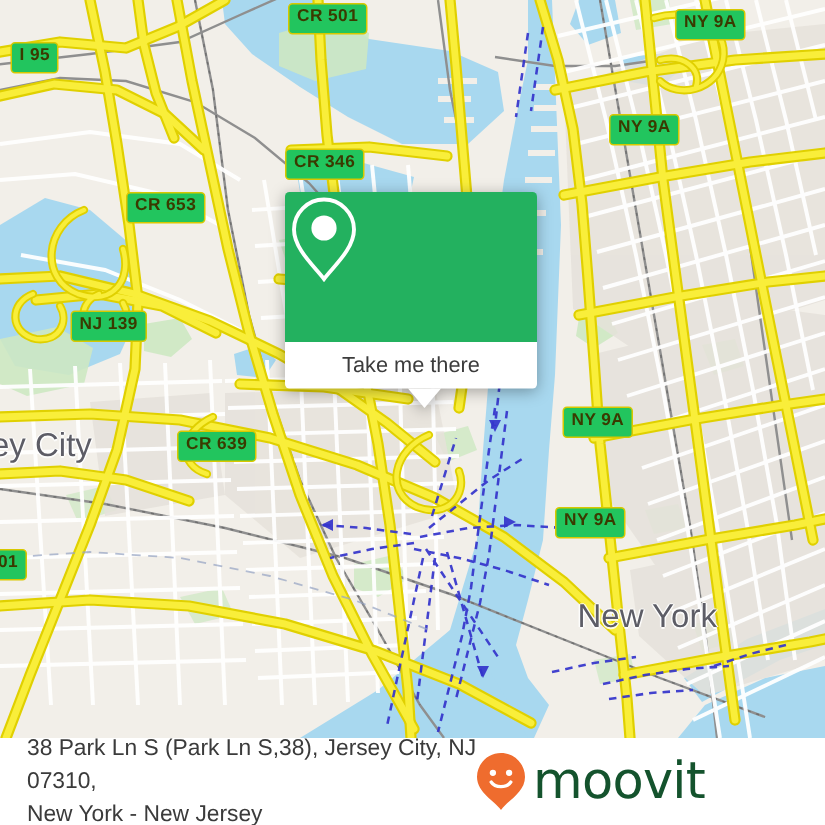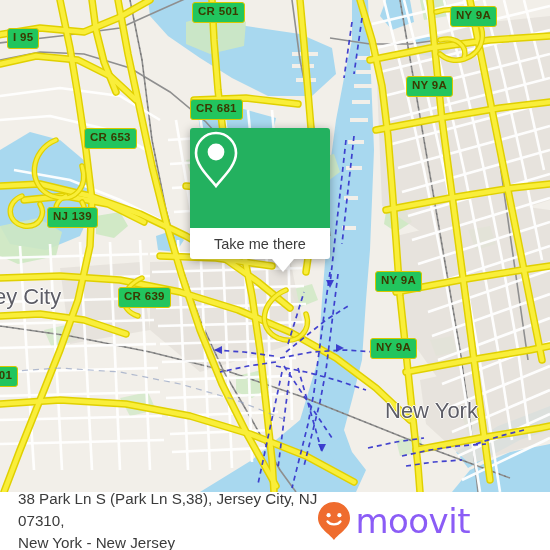--- a/index.html
+++ b/index.html
@@ -38,21 +38,21 @@
     font-size:22px;
     white-space:nowrap;
     font-family:"Liberation Sans", sans-serif;
     text-shadow:
       1px 0 0 rgba(255,255,255,.85), -1px 0 0 rgba(255,255,255,.85),
       0 1px 0 rgba(255,255,255,.85), 0 -1px 0 rgba(255,255,255,.85);
   }
 
   
   .popup{
-    position:absolute;left:190px;top:128px;width:140px;
+    position:absolute;left:190px;top:128px;width:168px;
     filter:drop-shadow(0 2px 5px rgba(0,0,0,.33));
   }
   .popup-head{
     height:100px;background:#23b15f;
     border-radius:3px 3px 0 0;
     display:flex;align-items:center;justify-content:center;
   }
   .popup-pin{display:block;}
   .popup-foot{
     height:31px;background:#ffffff;
@@ -90,21 +90,21 @@
   }
   .footer-text{
     flex:1 1 auto;
     color:#3b3b3b;
     font-size:15.2px;
     line-height:1.45;
     font-family:"Liberation Sans", sans-serif;
   }
   .brand{flex:0 0 auto;display:flex;align-items:center;gap:4px;padding-right:4px;}
   .brand-word{
-    color:#8b5cf6;font-size:34px;line-height:1;
+    color:#14532d;font-size:34px;line-height:1;
     letter-spacing:-.5px;
     font-family:"DejaVu Sans", sans-serif;
   }
 </style>
 </head>
 <body>
 
 <div id="root">
 
   <div class="map">
@@ -397,21 +397,21 @@
           <path d="M0 372 L60 368 L120 372 L180 384 L236 400 L286 420"></path>
         </g>
 
       </g>
     </svg>
 
     <div class="shield" style="left:7px;top:28px;">I 95</div>
     <div class="shield" style="left:192px;top:2px;">CR 501</div>
     <div class="shield" style="left:450px;top:6px;">NY 9A</div>
     <div class="shield" style="left:406px;top:76px;">NY 9A</div>
-    <div class="shield" style="left:190px;top:99px;">CR 681</div>
+    <div class="shield" style="left:190px;top:99px;">CR 346</div>
     <div class="shield" style="left:84px;top:128px;">CR 653</div>
     <div class="shield" style="left:47px;top:207px;">NJ 139</div>
     <div class="shield" style="left:375px;top:271px;">NY 9A</div>
     <div class="shield" style="left:118px;top:287px;">CR 639</div>
     <div class="shield" style="left:370px;top:338px;">NY 9A</div>
     <div class="shield" style="left:-14px;top:366px;">501</div>
 
     <div class="place" style="left:-6px;top:284px;">ey City</div>
     <div class="place" style="left:385px;top:398px;">New York</div>
 

